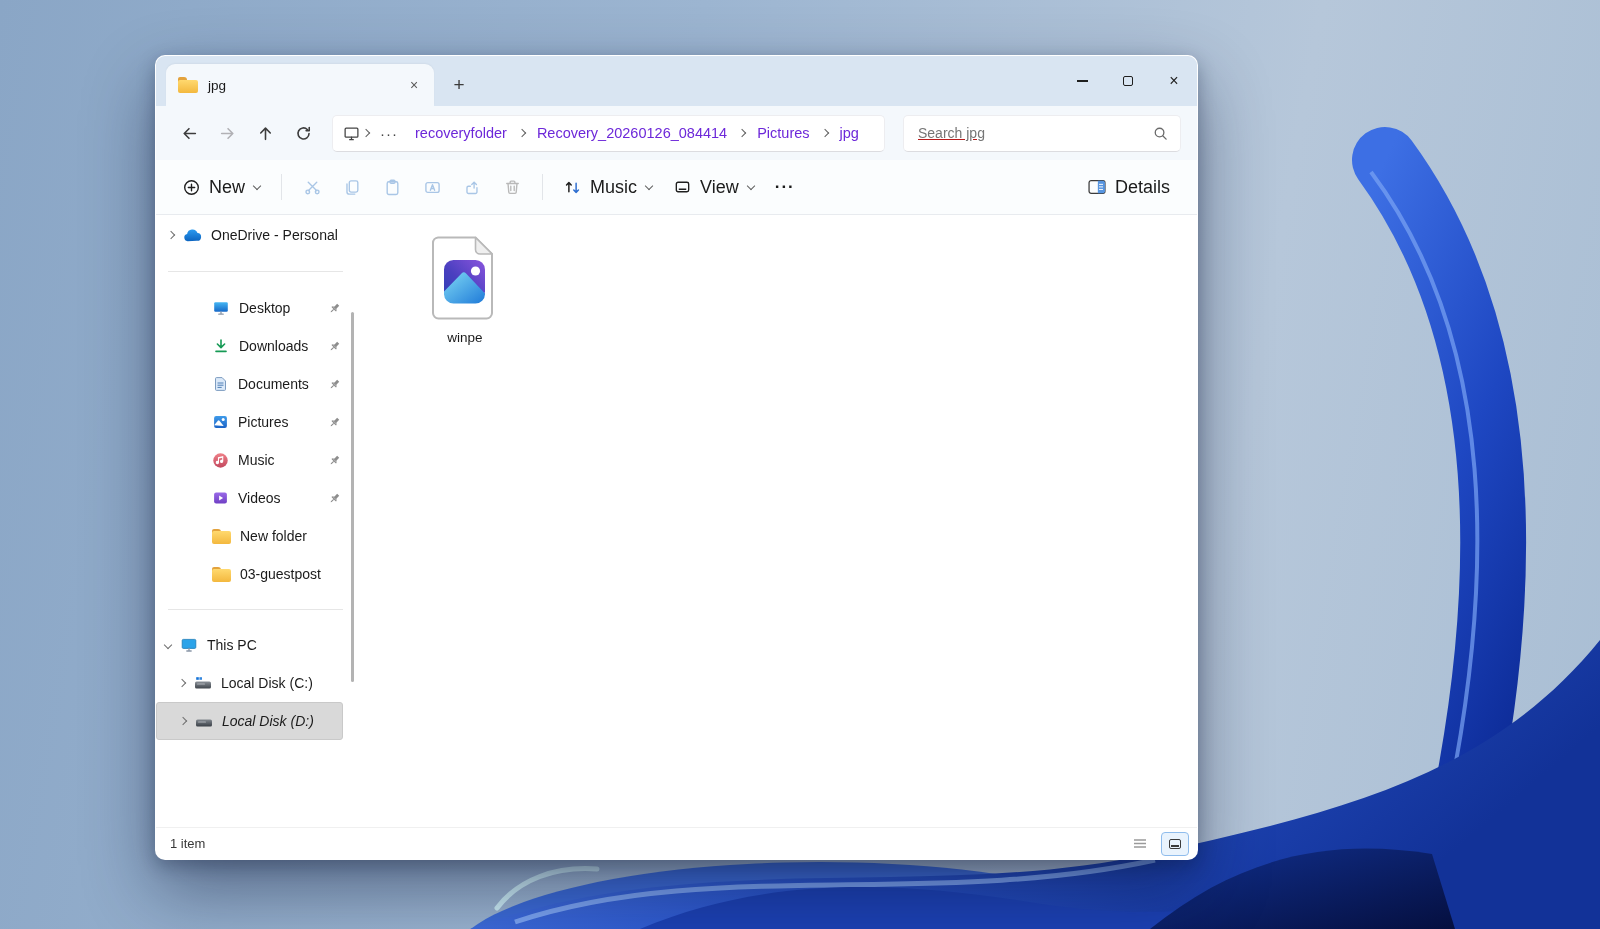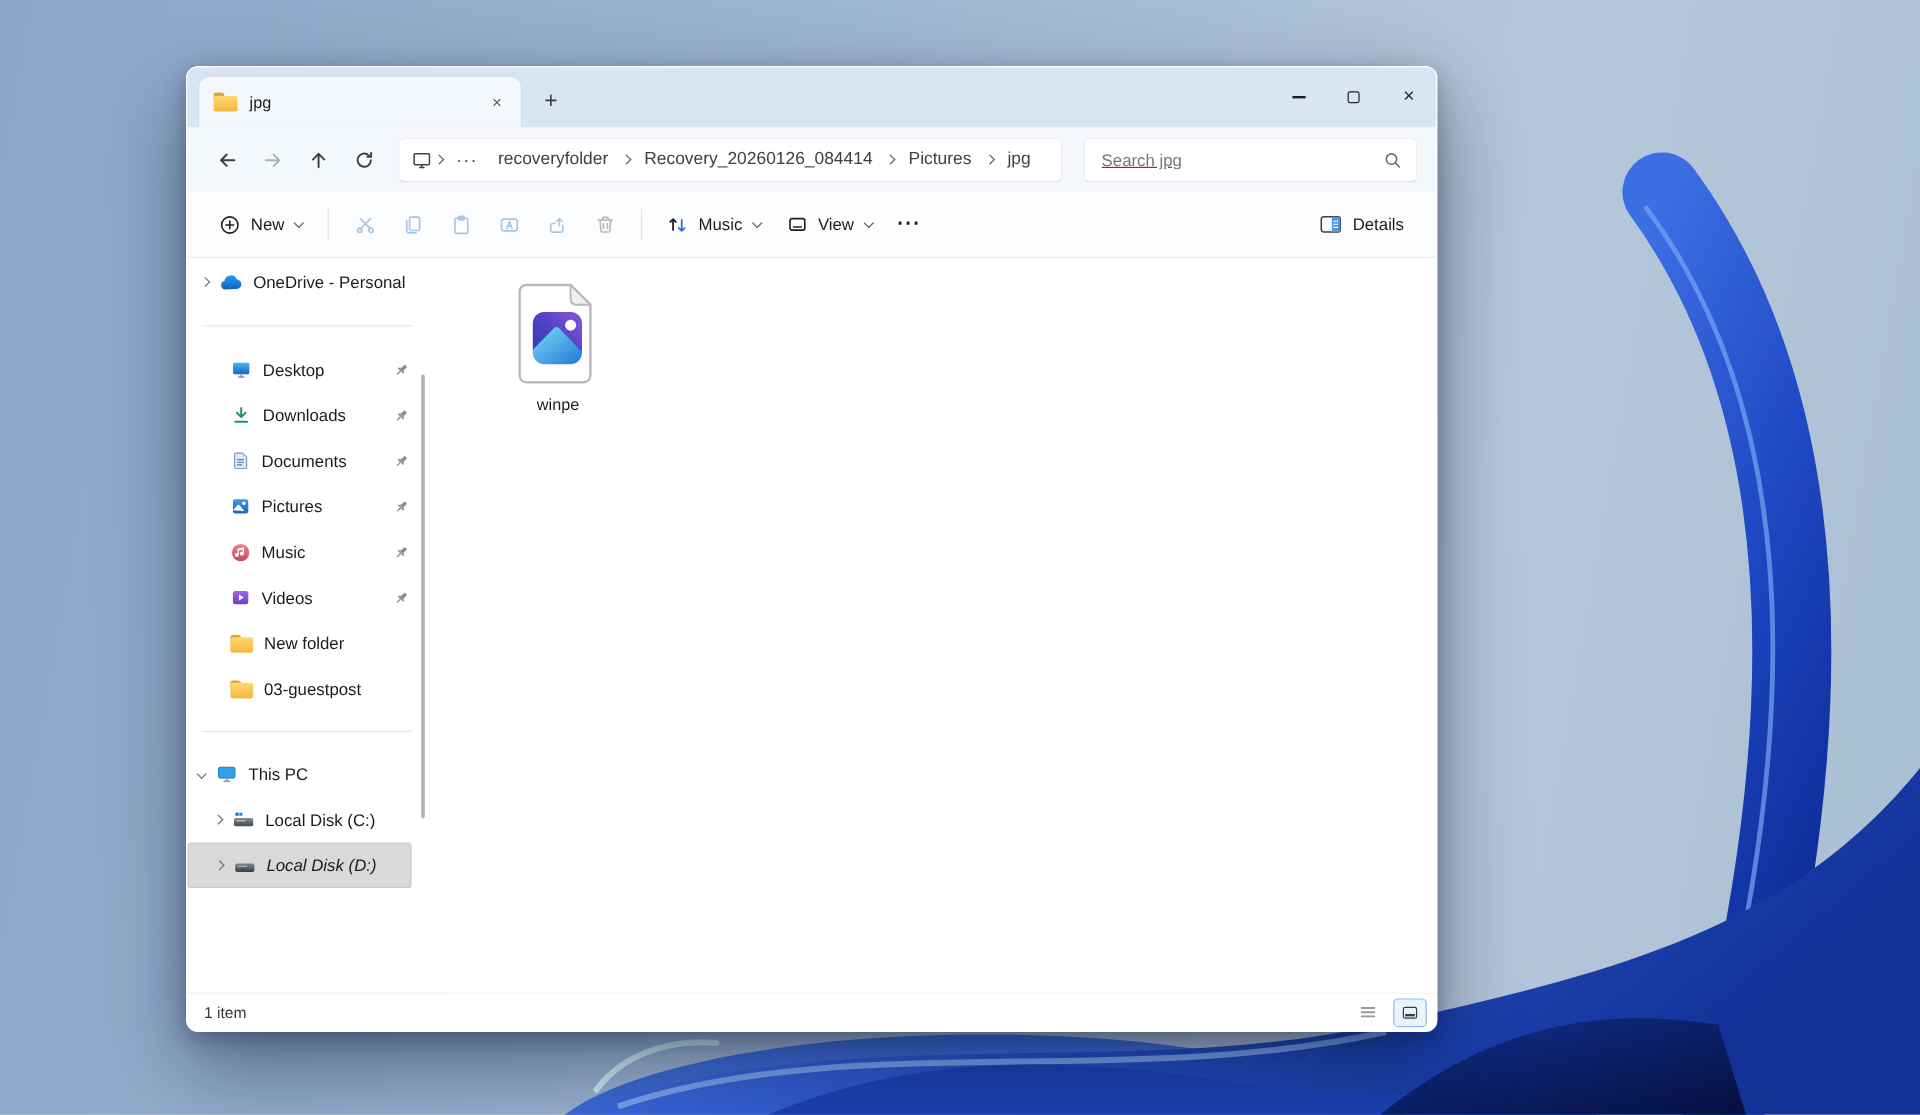--- a/index.html
+++ b/index.html
@@ -30,47 +30,47 @@
   .cap-btn{width:46px;height:100%;display:flex;align-items:center;justify-content:center;}
   .ico-min{width:11px;height:1.5px;background:#1f1f1f;display:inline-block;}
   .ico-max{width:10.5px;height:10px;border:1.4px solid #1f1f1f;border-radius:2px;display:inline-block;}
   .ico-close-x{font-size:16px;color:#1f1f1f;line-height:1;}
 
   
   .navbar{flex:0 0 54px;background:#f4f8fc;display:flex;align-items:center;padding:0 16px 0 14px;}
   .nav-btn{width:38px;height:34px;border-radius:5px;display:flex;align-items:center;justify-content:center;flex:0 0 auto;}
   .addr{flex:1;height:37px;margin-left:10px;background:#fff;border:1px solid #ededf0;border-bottom-color:#dcdce0;
     border-radius:5px;display:flex;align-items:center;padding:0 10px;min-width:0;}
-  .crumb{font-size:14.5px;color:#404040;padding:3px 9px;border-radius:4px;white-space:nowrap;}
+  .crumb{font-size:14.5px;color:#6d28d9;padding:3px 9px;border-radius:4px;white-space:nowrap;}
   .crumb-dots{font-size:15px;color:#444;padding:0 8px;letter-spacing:1px;}
   .chev{width:6px;height:6px;border-right:1.5px solid #5f5f5f;border-bottom:1.5px solid #5f5f5f;
     display:inline-block;flex:0 0 auto;}
   .chev.r{transform:rotate(-45deg);}
   .chev.d{transform:rotate(45deg);margin-top:-3px;}
   .chev.bc{margin:0 3px;}
   .search{width:278px;height:37px;margin-left:18px;background:#fff;border:1px solid #ededf0;
     border-bottom-color:#dcdce0;border-radius:5px;display:flex;align-items:center;padding:0 12px;flex:0 0 auto;}
   .search input{border:0;outline:0;flex:1;font-size:14px;color:#b91c1c;background:transparent;
     font-family:"Liberation Sans",sans-serif;min-width:0;text-decoration:underline;}
   .search input::placeholder{color:#767676;}
 
   
   .toolbar{flex:0 0 55px;background:#fbfdfe;border-bottom:1px solid #e8ebef;display:flex;align-items:center;padding:0 16px;}
   .tbtn{display:flex;align-items:center;gap:9px;padding:0 11px;height:36px;border-radius:5px;
-    font-size:14px;color:#1b1b1b;flex:0 0 auto;}
+    font-size:18px;color:#1b1b1b;flex:0 0 auto;}
   .tico{width:40px;height:36px;border-radius:5px;display:flex;align-items:center;justify-content:center;flex:0 0 auto;}
   .tsep{width:1px;height:26px;background:#e2e5e9;margin:0 10px;flex:0 0 auto;}
   .more-dots{font-size:17px;font-weight:bold;color:#1b1b1b;letter-spacing:1px;}
   .spacer{flex:1;}
 
   
   .wbody{flex:1;display:flex;min-height:0;background:#fff;gap:20px;}
   .sidebar{flex:0 0 199px;position:relative;overflow:hidden;padding-top:1px;}
   .srow{height:38px;display:flex;align-items:center;gap:9px;font-size:14px;color:#1b1b1b;
-    border-radius:3px;margin-right:12px;padding-left:36px;position:relative;}
+    border-radius:3px;margin-right:12px;padding-left:56px;position:relative;}
   .srow .lbl{white-space:nowrap;overflow:hidden;}
   .srow.w-chev{padding-left:12px;}
   .srow.thispc{padding-left:9px;}
   .srow.drive{padding-left:23px;}
   .srow.selected{background:#d9d9d9;border:1px solid #c9c9c9;font-style:italic;}
   .srow .pin{margin-left:auto;flex:0 0 auto;margin-right:2px;}
   .sdiv{height:1px;background:#e6e6e6;margin:17px 12px 17px 12px;}
   .sdiv.second{margin:16px 12px 16px 12px;}
   .schev{flex:0 0 auto;width:6px;height:6px;border-right:1.4px solid #6e6e6e;border-bottom:1.4px solid #6e6e6e;}
   .schev.r{transform:rotate(-45deg);}

